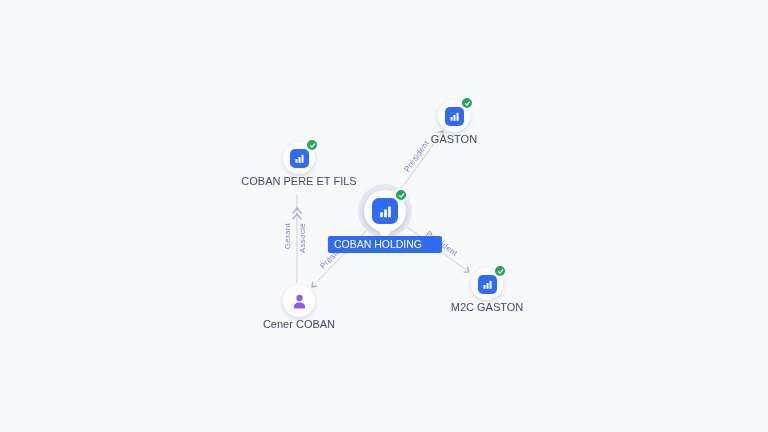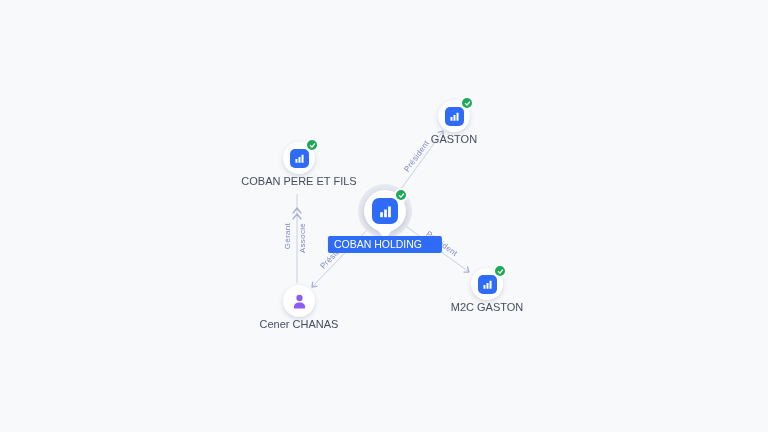--- a/index.html
+++ b/index.html
@@ -133,21 +133,21 @@
     <div class="node-label">COBAN PERE ET FILS</div>
   </div>
 
   <div class="node" style="left:299px;top:301px">
     <div class="node-circle">
       <svg viewBox="0 0 24 24" width="21" height="21">
         <circle cx="12" cy="8" r="3.6" fill="#8b5cf6"></circle>
         <path d="M12 13.2c-4 0-6.5 2.3-6.5 5.3 0 .8.6 1.5 1.5 1.5h10c.9 0 1.5-.7 1.5-1.5 0-3-2.5-5.3-6.5-5.3z" fill="#8b5cf6"></path>
       </svg>
     </div>
-    <div class="node-label">Cener CHANAS</div>
+    <div class="node-label">Cener COBAN</div>
   </div>
 
   <div class="node" style="left:487px;top:284px">
     <div class="node-circle">
       <div class="node-chip">
         <svg viewBox="0 0 24 24" width="13" height="13">
           <path fill="#ffffff" d="M4.5 13h3.8v7H4.5zM10.1 9h3.8v11h-3.8zM15.7 5h3.8v15h-3.8z"></path>
         </svg>
       </div>
       <span class="badge">

